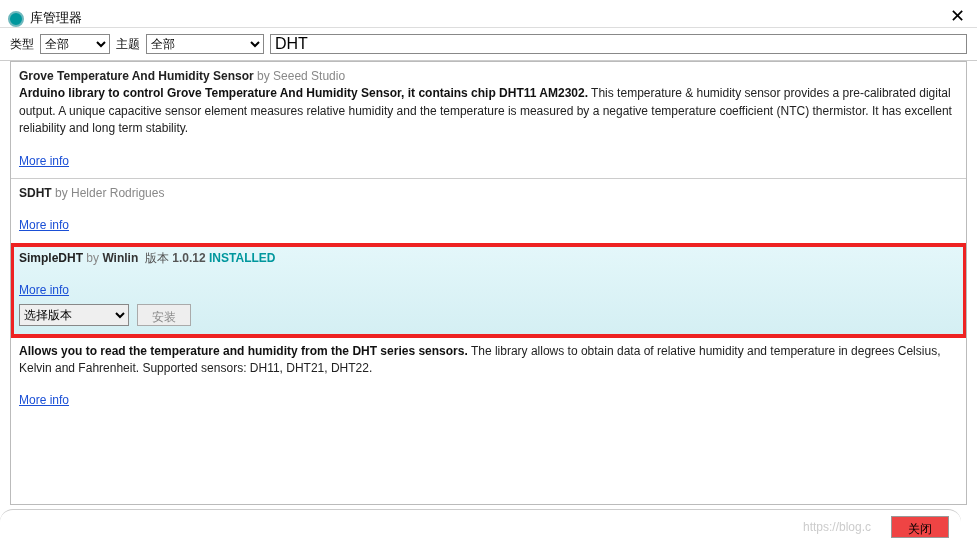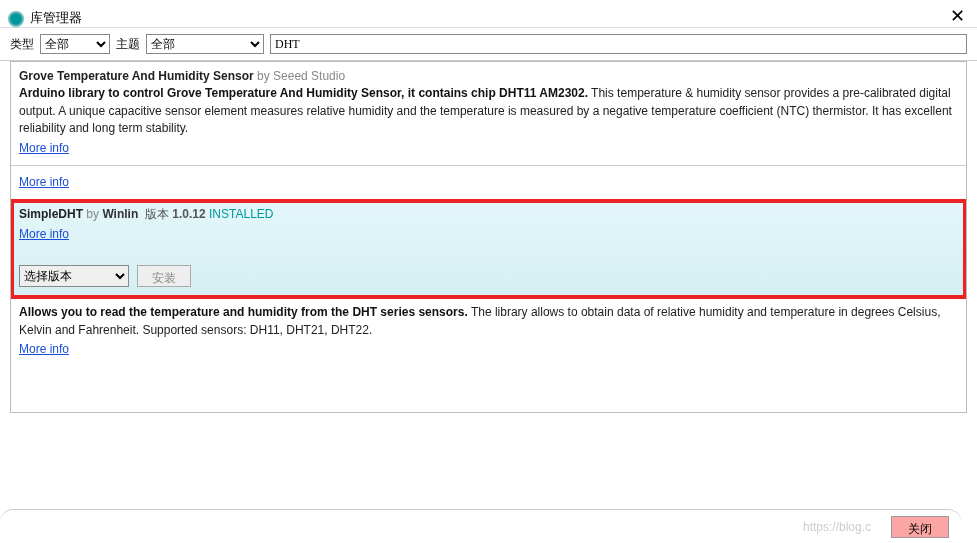--- a/index.html
+++ b/index.html
@@ -44,81 +44,80 @@
     background: #fff;
     font-family: Liberation Serif, serif;
   }
   .filterbar select.type { width: 70px; }
   .filterbar select.topic { width: 118px; }
   .filterbar input.search {
     flex: 1;
     height: 20px;
     border: 1px solid #888;
     padding: 0 4px;
-    font-size: 12px;
-    font-family: Liberation Serif, serif;
+    font-size: 16px;
   }
   .listwrap {
     margin: 0 10px;
     border: 1px solid #bbb;
-    height: 352px;
+    height: 444px;
     overflow: hidden;
     background: #fff;
   }
   .lib {
     padding: 6px 8px 8px 8px;
     border-bottom: 1px solid #ccc;
     line-height: 1.45;
   }
   .lib:last-child { border-bottom: none; }
   .lib .hdr { font-weight: bold; color: #222; }
   .lib .by { font-weight: normal; color: #888; }
   .lib .ver { color: #555; font-weight: normal; margin-top: 40px; }
-  .lib .installed { color: #00979d; font-weight: normal; }
+  .lib .installed { color: #00979d; font-weight: bold; }
   .lib .desc b { color: #111; }
   .lib .desc { color: #222; }
   .lib a.more {
     display: inline-block;
     color: #1a4fd6;
     text-decoration: underline;
-    margin-top: 2px;
+    margin-top: 15px;
   }
   .lib.selected {
     background: linear-gradient(#e4f7fa, #d4eff3);
     outline: 4px solid #e22;
     outline-offset: -3px;
     position: relative;
     padding-bottom: 10px;
   }
   .lib.selected::after{
     content:""; position:absolute; inset:3px;
     border-radius:10px; pointer-events:none;
   }
-  .actions { margin-top: 22px; display:flex; gap:8px; }
+  .actions { margin-top: 4px; display:flex; gap:8px; }
   .actions select {
     height: 22px; font-size:12px; width: 110px;
     border: 1px solid #888;
   }
   .actions button {
     height: 22px; font-size:12px; padding: 4px 14px;
     border: 1px solid #aaa; background:#eee; color:#888;
   }
   .footer {
     position:absolute; bottom:0; left:0; right:16px;
     height: 34px; border-top:1px solid #ccc;
     display:flex; align-items:center; justify-content:flex-end;
     padding: 0 12px;
     border-radius: 13px;
   }
   .footer .watermark {
     position:absolute; right:90px; color:#ccc; font-size:12px;
   }
   .footer button {
     height:22px; font-size:12px; padding:4px 16px;
-    border:1px solid #999; background:#fca5a5;
+    border:1px solid #999; background:#ef4444;
   }
 </style>
 </head>
 <body>
 
 <div class="titlebar">
   <div class="logo"></div>
   <div class="title">库管理器</div>
   <div class="close">✕</div>
 </div>
@@ -142,20 +141,24 @@
       <span>Grove Temperature And Humidity Sensor</span>
       <span class="by"> by <span>Seeed Studio</span></span>
     </div>
     <div class="desc">
       <b>Arduino library to control Grove Temperature And Humidity Sensor, it contains chip DHT11 AM2302.</b><span> This temperature &amp; humidity sensor provides a pre-calibrated digital output. A unique capacitive sensor element measures relative humidity and the temperature is measured by a negative temperature coefficient (NTC) thermistor. It has excellent reliability and long term stability.</span>
     </div>
     <a href="#" class="more">More info</a>
   </div>
 
   <div class="lib">
+    <div class="hdr">
+      <span>SDHT</span>
+      <span class="by"> by <span>Helder Rodrigues</span></span>
+    </div>
     <a href="#" class="more">More info</a>
   </div>
 
   <div class="lib selected">
     <div class="hdr">
       <span>SimpleDHT</span>
       <span class="by"> by <b style="color:#333">Winlin</b></span>
       <span class="ver"> &nbsp;<span>版本</span> <b>1.0.12</b></span>
       <span class="installed">INSTALLED</span>
     </div>

